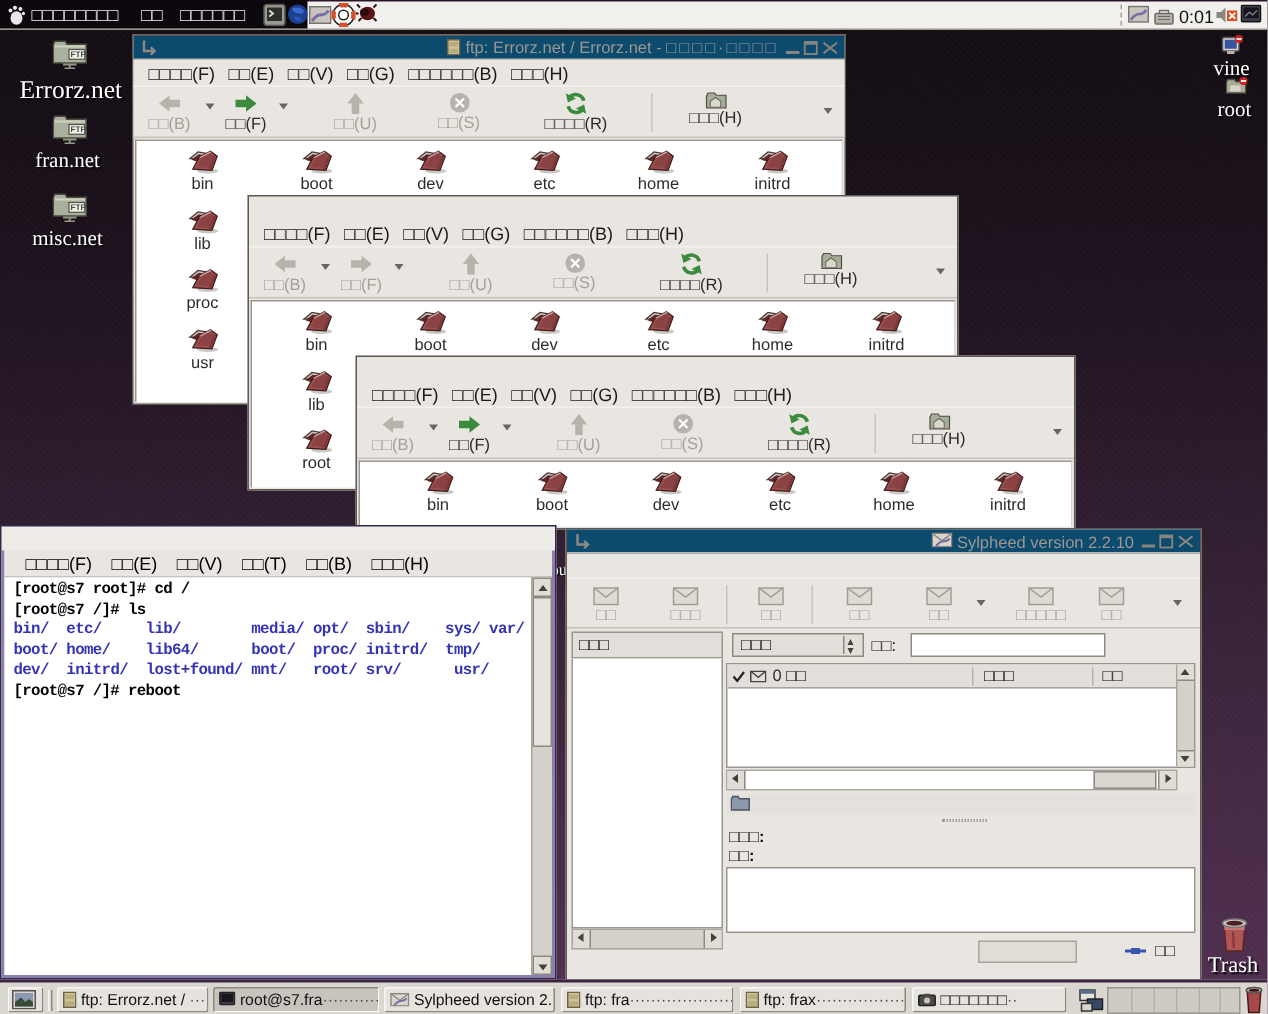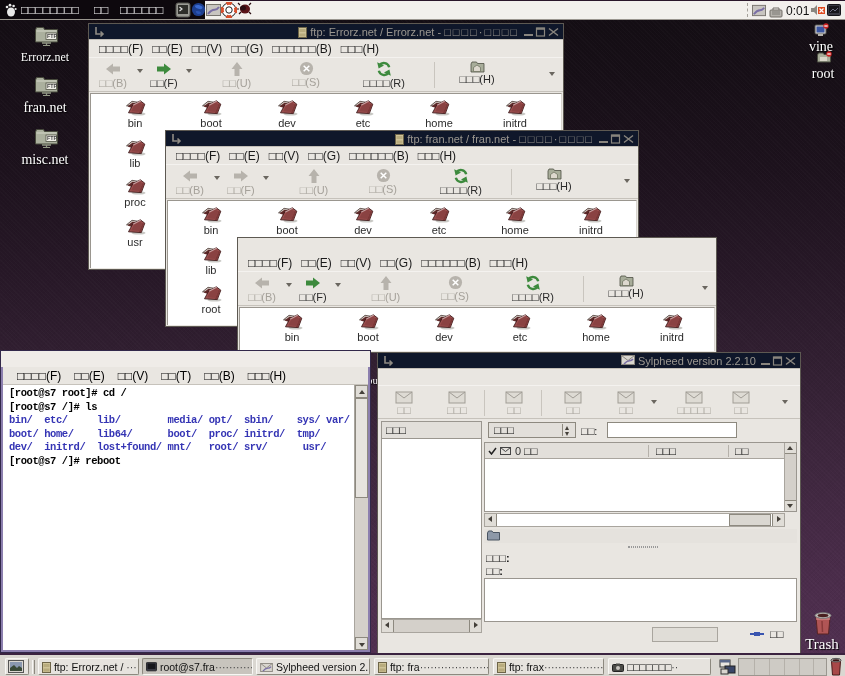--- a/index.html
+++ b/index.html
@@ -5,21 +5,21 @@
 background:linear-gradient(180deg,#130d13 0%,#170f17 12%,#1d121d 25%,#271827 40%,#332033 55%,#3f273f 70%,#4a2c4a 85%,#533153 100%);}
 .ab{position:absolute}
 body::before{content:"";position:absolute;left:0;top:0;width:845px;height:676px;
 background:repeating-linear-gradient(45deg,rgba(255,255,255,0.014) 0 1px,transparent 1px 3px),repeating-linear-gradient(-45deg,rgba(0,0,0,0.035) 0 1px,transparent 1px 3px);pointer-events:none}
 #panel{position:absolute;left:0;top:0;width:845px;height:20px;background:#f2f0ec;border-top:1px solid #2a162a;border-bottom:1px solid #9a968f}
 #panelDark{position:absolute;left:0;top:0;width:205px;height:19px;background:#0d080d;color:#f2f2f2;font-size:12px}
 #panelDark .mi{position:absolute;top:3px;white-space:nowrap}
 #clock{position:absolute;top:4px;font-size:12px;color:#111}
 .dlab{position:absolute;color:#fff;font-family:"Liberation Serif",serif;text-align:center;text-shadow:1px 1px 1px #000;white-space:nowrap}
 .win{position:absolute;background:#e9e6e1;border:1px solid #5d5952}
-.tbar{position:absolute;left:0;top:0;right:0;height:16px;background:#0f172a;border-bottom:1px solid #c2beb7;font-size:11px;color:#9b9790;white-space:nowrap}
+.tbar{position:absolute;left:0;top:0;right:0;height:16px;background:#0c4a6e;border-bottom:1px solid #c2beb7;font-size:11px;color:#9b9790;white-space:nowrap}
 .mbar{position:absolute;left:0;top:16px;right:0;height:17px;font-size:12px;color:#1a1a1a;white-space:nowrap;background:#e9e6e1;padding:2px 0 0 10px}
 .mbar span{margin-right:9px}
 .tool{position:absolute;left:0;top:33px;right:0;height:35px;background:#e9e6e1;border-top:1px solid #f4f2ef;border-bottom:1px solid #c6c2bb}
 .tbtn{position:absolute;top:3px;text-align:center;font-size:11px;line-height:13px}
 .tbtn svg{display:block;margin:0 auto}
 .gray{color:#a5a19a}
 .blk{color:#2a2a2a}
 .darr{position:absolute;width:0;height:0;border-left:3px solid transparent;border-right:3px solid transparent;border-top:4px solid #6a665f}
 .tsep{position:absolute;top:4px;width:1px;height:26px;background:#c9c5be}
 .cont{position:absolute;left:1px;right:1px;top:69px;bottom:1px;background:#fff;border:1px solid #9a968f;border-bottom:0;border-right-color:#d9d6d0;overflow:hidden}
@@ -144,21 +144,21 @@
     </svg></div>
 <div class="ab" style="left:827px;top:3px"><svg width="14" height="13" viewBox="0 0 14 13">
       <rect x="0.5" y="0.5" width="13" height="11" rx="1" fill="#3a3a44" stroke="#15151a"></rect>
       <rect x="2" y="2" width="10" height="7" fill="#16161c"></rect>
       <path d="M3 8 L6 5 L8 7 L11 4" stroke="#8888a0" stroke-width="0.8" fill="none"></path>
     </svg></div>
 
 <svg class="ab" style="left:35px;top:26px" width="23" height="20" viewBox="0 0 23 20">
     <use href="#ffold"></use>
   </svg>
-<div class="dlab" style="left:13.0px;top:50px;width:64px;font-size:12px">Errorz.net</div>
+<div class="dlab" style="left:13.0px;top:50px;width:64px;font-size:17px">Errorz.net</div>
 <svg class="ab" style="left:35px;top:76px" width="23" height="20" viewBox="0 0 23 20">
     <use href="#ffold"></use>
   </svg>
 <div class="dlab" style="left:20.0px;top:100px;width:50px;font-size:14px">fran.net</div>
 <svg class="ab" style="left:35px;top:128px" width="23" height="20" viewBox="0 0 23 20">
     <use href="#ffold"></use>
   </svg>
 <div class="dlab" style="left:20.0px;top:152px;width:50px;font-size:14px">misc.net</div>
 <svg class="ab" style="left:814px;top:24px" width="13" height="13" viewBox="0 0 13 13">
     <rect x="1" y="1" width="11" height="9" rx="1" fill="#d8d5cf" stroke="#555"></rect>
@@ -251,31 +251,20 @@
         </svg>lib</div>
       <div class="cell" style="left:6px;top:84.0px"><svg width="21" height="17" viewBox="0 0 21 17">
           <use href="#fopen"></use>
         </svg>proc</div>
       <div class="cell" style="left:6px;top:123.5px"><svg width="21" height="17" viewBox="0 0 21 17">
           <use href="#fopen"></use>
         </svg>usr</div>
     </div>
   </div>
 <div id="w2" class="win" style="left:165px;top:130px;width:474px;height:197px">
-    <div class="tbar">
-      <svg class="ab" style="left:5px;top:2px" width="12" height="12" viewBox="0 0 12 12">
-        <use href="#navicon"></use>
-      </svg>
-      <span class="ab" style="right:44px;top:2px"><svg width="9" height="11" viewBox="0 0 9 11" style="vertical-align:-2px">
-          <use href="#fcab"></use>
-        </svg> ftp: fran.net / fran.net - <span style="letter-spacing:2px">□□□□·□□□□</span></span>
-      <svg class="ab" style="right:3px;top:3px" width="36" height="10" viewBox="0 0 36 10">
-        <use href="#wctl"></use>
-      </svg>
-    </div>
     <div class="mbar"><span>□□□□(F)</span><span>□□(E)</span><span>□□(V)</span><span>□□(G)</span><span>□□□□□□(B)</span><span>□□□(H)</span></div>
     <div class="tool">
 <div class="tbtn" style="left:2px;width:44px"><svg width="16" height="16" viewBox="0 0 16 16" fill="#b7b3ac">
           <use href="#navarrow"></use>
         </svg><span class="gray">□□(B)</span></div>
 <div class="darr" style="left:48px;top:11px"></div>
 <div class="tbtn" style="left:53px;width:44px"><svg width="16" height="16" viewBox="0 0 16 16" fill="#b7b3ac" style="transform:scaleX(-1)">
           <use href="#navarrow"></use>
         </svg><span class="gray">□□(F)</span></div>
 <div class="darr" style="left:97px;top:11px"></div>

